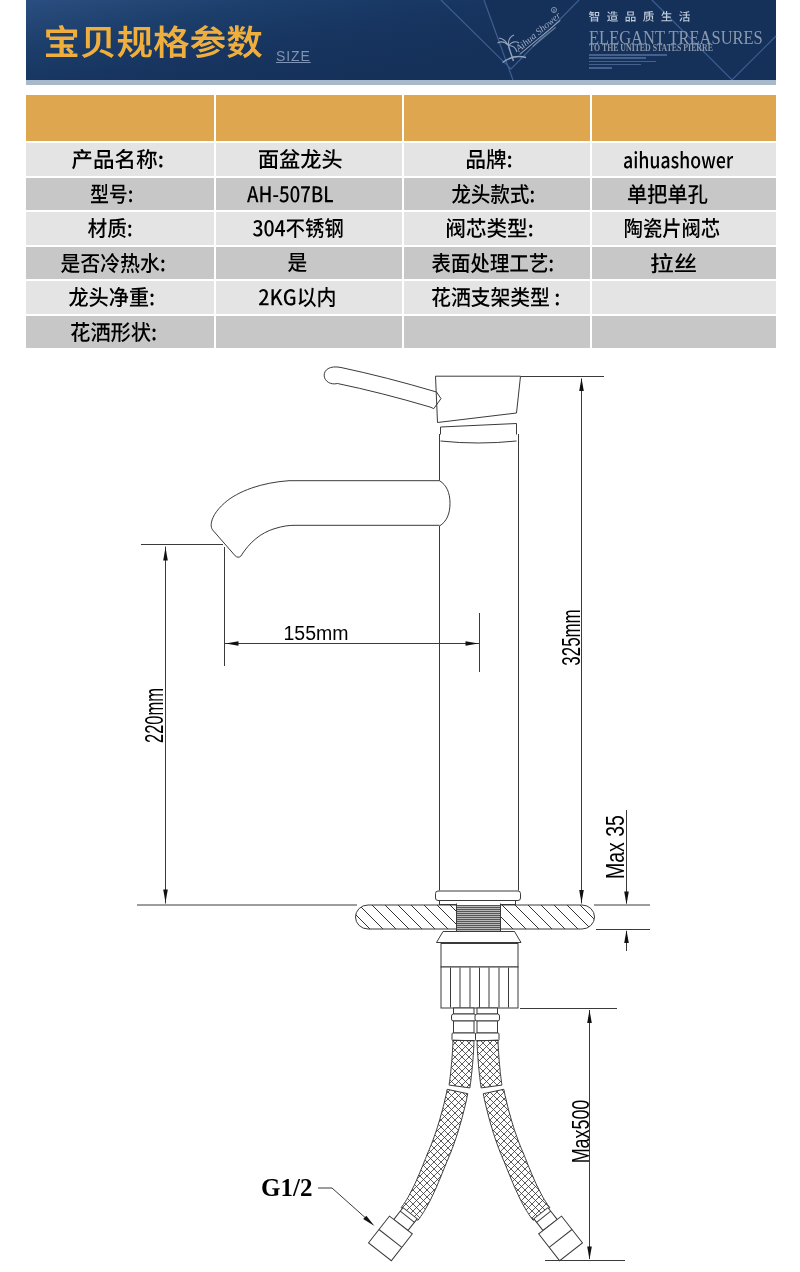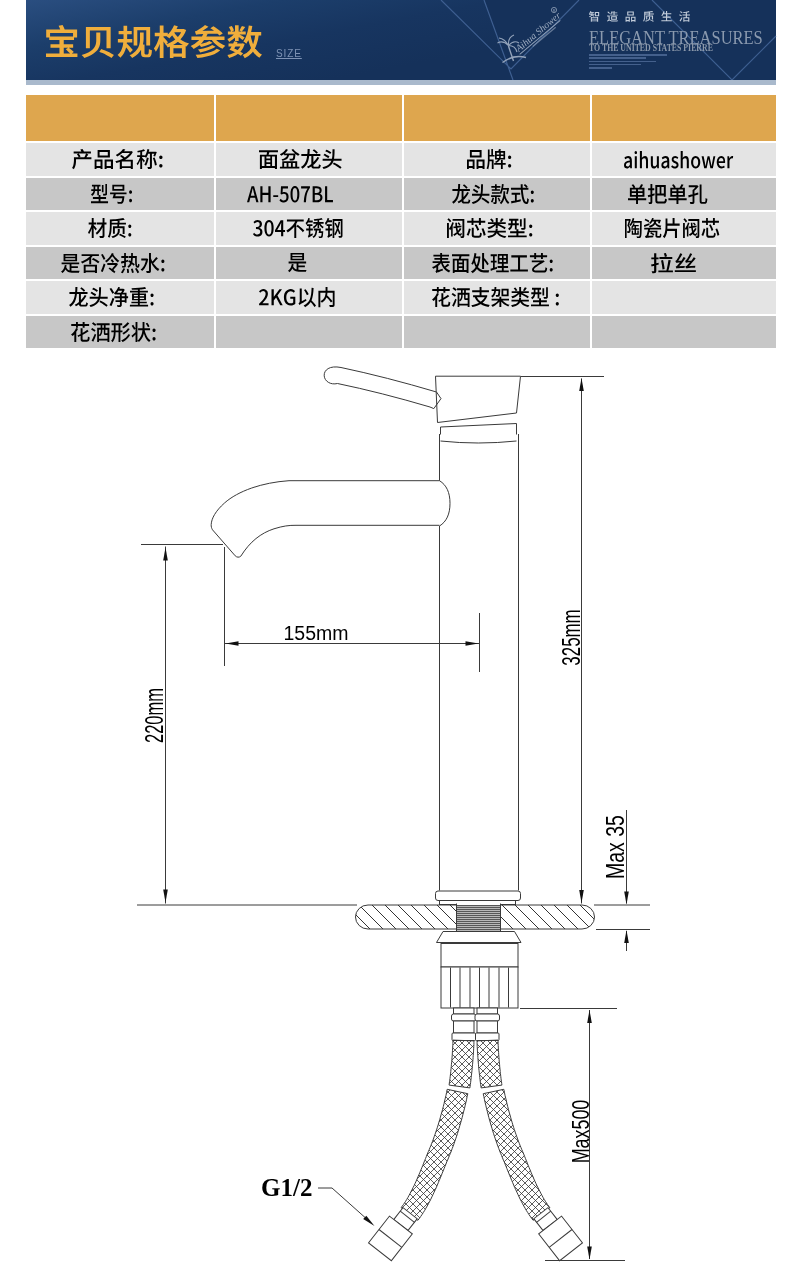--- a/index.html
+++ b/index.html
@@ -32,21 +32,21 @@
         <text x="0" y="0" font-family="Liberation Serif" font-style="italic" font-size="9.8" fill="#a0aec2">Aihua Shower</text>
         <rect x="-1" y="1.8" width="53" height="0.9" fill="#93a3ba"></rect>
         <rect x="14" y="4" width="30" height="1.3" fill="#8799b1" opacity="0.7"></rect>
       </g>
       <circle cx="554" cy="10" r="2.6" stroke="#93a3ba" fill="none" stroke-width="0.8"></circle>
       <text x="554" y="11.8" font-size="3.8" fill="#93a3ba" text-anchor="middle" font-family="Liberation Sans">R</text>
     </svg>
     <svg class="abs" style="left:46.0px;top:24.6px" width="218" height="35">
       <path transform="translate(-2.62,30.01) scale(1.0447,1)" d="M15.4 -16.9H19.5V0.2H15.4ZM5.6 -18.6H29.3V-15.1H5.6ZM6.8 -10.7H28.5V-7.3H6.8ZM2.5 -1.5H32.6V2.0H2.5ZM21.4 -5.8 24.1 -7.6Q24.9 -6.9 25.8 -6.0Q26.8 -5.2 27.6 -4.4Q28.5 -3.5 29.1 -2.9L26.2 -0.8Q25.7 -1.5 24.9 -2.3Q24.1 -3.2 23.1 -4.1Q22.2 -5.0 21.4 -5.8ZM2.7 -25.6H32.3V-17.5H28.4V-22.0H6.4V-17.5H2.7ZM14.6 -29.2 18.4 -30.0Q19.0 -28.8 19.6 -27.4Q20.3 -25.9 20.6 -24.9L16.6 -23.9Q16.4 -24.6 16.1 -25.5Q15.7 -26.4 15.4 -27.4Q15.0 -28.3 14.6 -29.2Z M50.6 -22.4H54.5V-14.5Q54.5 -12.7 54.2 -10.8Q53.8 -8.9 52.9 -7.1Q52.0 -5.2 50.3 -3.4Q48.6 -1.6 45.9 0.0Q43.2 1.7 39.2 3.0Q38.9 2.6 38.5 2.0Q38.1 1.5 37.6 0.9Q37.1 0.4 36.6 -0.0Q40.5 -1.2 43.0 -2.6Q45.5 -4.0 47.1 -5.4Q48.6 -6.9 49.3 -8.5Q50.1 -10.0 50.3 -11.6Q50.6 -13.1 50.6 -14.6ZM53.5 -3.3 55.5 -6.0Q57.0 -5.4 58.6 -4.7Q60.3 -4.0 61.9 -3.2Q63.6 -2.4 65.0 -1.6Q66.4 -0.8 67.5 -0.1L65.2 2.9Q64.3 2.2 62.9 1.4Q61.5 0.6 59.9 -0.3Q58.3 -1.1 56.6 -1.9Q54.9 -2.7 53.5 -3.3ZM40.7 -27.9H64.4V-6.8H60.4V-24.5H44.5V-6.7H40.7Z M72.0 -24.1H84.6V-20.7H72.0ZM71.3 -16.0H85.1V-12.5H71.3ZM76.7 -29.3H80.2V-18.1Q80.2 -15.7 80.0 -12.9Q79.8 -10.2 79.2 -7.4Q78.5 -4.6 77.2 -2.0Q75.9 0.6 73.7 2.7Q73.4 2.3 72.9 1.8Q72.5 1.3 72.0 0.9Q71.4 0.4 71.0 0.1Q73.0 -1.7 74.2 -4.0Q75.3 -6.3 75.9 -8.7Q76.4 -11.2 76.5 -13.6Q76.7 -16.0 76.7 -18.1ZM79.6 -11.7Q80.0 -11.4 80.6 -10.7Q81.3 -10.0 82.0 -9.2Q82.7 -8.3 83.5 -7.5Q84.2 -6.6 84.8 -5.9Q85.3 -5.2 85.6 -4.9L83.0 -2.2Q82.5 -3.0 81.8 -4.0Q81.1 -5.1 80.3 -6.2Q79.4 -7.3 78.7 -8.3Q77.9 -9.3 77.3 -10.0ZM86.4 -28.0H102.2V-9.4H98.5V-24.8H89.9V-9.4H86.4ZM93.5 -10.5H96.8V-1.8Q96.8 -1.1 97.1 -0.9Q97.3 -0.6 97.8 -0.6H99.7Q100.2 -0.6 100.4 -1.0Q100.7 -1.4 100.8 -2.6Q100.9 -3.8 101.0 -6.0Q101.6 -5.5 102.4 -5.2Q103.3 -4.8 103.9 -4.7Q103.8 -2.0 103.4 -0.5Q103.0 1.1 102.2 1.7Q101.4 2.3 99.7 2.3H97.2Q95.2 2.3 94.4 1.5Q93.5 0.8 93.5 -1.4ZM92.5 -22.4H96.0V-16.5Q96.0 -14.2 95.5 -11.5Q95.1 -8.9 94.0 -6.3Q92.8 -3.6 90.6 -1.2Q88.4 1.1 84.9 3.0Q84.7 2.6 84.3 2.1Q83.8 1.6 83.4 1.1Q82.9 0.6 82.5 0.3Q85.9 -1.4 87.9 -3.5Q89.9 -5.6 90.9 -7.8Q91.9 -10.1 92.2 -12.3Q92.5 -14.5 92.5 -16.5Z M124.6 -25.9H134.0V-22.7H124.6ZM121.1 -10.0H136.2V2.9H132.6V-6.8H124.5V3.1H121.1ZM122.5 -1.5H134.5V1.8H122.5ZM125.1 -29.7 128.7 -28.7Q127.8 -26.3 126.4 -24.1Q125.1 -21.8 123.6 -19.9Q122.0 -18.0 120.4 -16.5Q120.1 -16.9 119.6 -17.4Q119.0 -17.8 118.5 -18.3Q117.9 -18.8 117.5 -19.1Q119.9 -20.9 121.9 -23.7Q123.9 -26.6 125.1 -29.7ZM133.0 -25.9H133.6L134.3 -26.1L136.7 -25.0Q135.6 -21.6 133.8 -18.9Q132.0 -16.2 129.6 -14.0Q127.3 -11.9 124.6 -10.3Q121.9 -8.6 119.0 -7.6Q118.6 -8.2 118.0 -9.2Q117.4 -10.1 116.9 -10.6Q119.6 -11.4 122.1 -12.8Q124.6 -14.2 126.8 -16.1Q128.9 -18.0 130.5 -20.3Q132.1 -22.6 133.0 -25.3ZM124.6 -23.7Q125.7 -21.3 127.8 -18.9Q129.8 -16.5 132.7 -14.5Q135.7 -12.6 139.4 -11.5Q139.0 -11.1 138.6 -10.6Q138.1 -10.0 137.7 -9.4Q137.4 -8.8 137.1 -8.4Q133.3 -9.7 130.3 -11.9Q127.3 -14.2 125.2 -16.8Q123.1 -19.5 121.8 -22.2ZM106.6 -22.3H119.1V-18.8H106.6ZM111.4 -29.6H115.0V3.0H111.4ZM111.4 -20.0 113.6 -19.2Q113.2 -17.1 112.5 -14.9Q111.9 -12.6 111.2 -10.5Q110.4 -8.3 109.5 -6.4Q108.6 -4.6 107.6 -3.2Q107.3 -4.0 106.8 -5.0Q106.2 -6.0 105.8 -6.6Q106.7 -7.8 107.6 -9.4Q108.4 -10.9 109.1 -12.7Q109.9 -14.5 110.4 -16.4Q111.0 -18.2 111.4 -20.0ZM114.8 -18.0Q115.2 -17.7 115.8 -16.9Q116.4 -16.2 117.1 -15.4Q117.8 -14.5 118.4 -13.8Q119.0 -13.1 119.2 -12.8L117.2 -9.9Q116.9 -10.5 116.3 -11.4Q115.8 -12.3 115.2 -13.2Q114.6 -14.2 114.1 -15.0Q113.5 -15.9 113.1 -16.4Z M159.8 -26.8 162.7 -28.7Q164.3 -27.8 166.0 -26.5Q167.7 -25.3 169.2 -24.0Q170.8 -22.7 171.7 -21.6L168.6 -19.5Q167.7 -20.5 166.2 -21.8Q164.7 -23.2 163.0 -24.5Q161.4 -25.8 159.8 -26.8ZM141.7 -18.4H173.4V-15.1H141.7ZM158.8 -13.9 161.9 -12.2Q160.4 -11.3 158.6 -10.4Q156.7 -9.6 154.7 -9.0Q152.8 -8.4 151.0 -7.9Q150.6 -8.5 150.0 -9.3Q149.3 -10.0 148.7 -10.5Q150.4 -10.9 152.3 -11.4Q154.1 -11.9 155.9 -12.5Q157.7 -13.2 158.8 -13.9ZM161.6 -9.9 164.8 -8.3Q163.0 -6.9 160.6 -5.9Q158.2 -4.8 155.5 -4.0Q152.8 -3.2 150.1 -2.6Q149.8 -3.3 149.2 -4.1Q148.6 -4.9 148.0 -5.5Q150.5 -5.9 153.1 -6.5Q155.7 -7.1 157.9 -8.0Q160.2 -8.9 161.6 -9.9ZM165.9 -6.3 169.3 -4.7Q167.0 -2.4 163.6 -0.8Q160.2 0.7 156.1 1.6Q152.0 2.6 147.5 3.1Q147.2 2.3 146.7 1.4Q146.2 0.5 145.7 -0.2Q149.9 -0.5 153.8 -1.3Q157.7 -2.0 160.8 -3.2Q163.9 -4.5 165.9 -6.3ZM153.6 -22.3 157.4 -21.4Q155.5 -16.1 151.9 -12.3Q148.4 -8.4 143.8 -6.1Q143.5 -6.5 143.0 -7.1Q142.5 -7.6 141.9 -8.2Q141.4 -8.8 141.0 -9.1Q145.5 -11.0 148.7 -14.4Q152.0 -17.7 153.6 -22.3ZM163.5 -17.6Q164.6 -15.9 166.2 -14.3Q167.9 -12.6 169.9 -11.4Q172.0 -10.1 174.1 -9.2Q173.7 -8.9 173.2 -8.3Q172.7 -7.8 172.3 -7.2Q171.9 -6.7 171.6 -6.2Q169.4 -7.2 167.2 -8.8Q165.1 -10.4 163.3 -12.3Q161.5 -14.2 160.2 -16.4ZM146.1 -20.3Q146.0 -20.6 145.8 -21.3Q145.6 -21.9 145.4 -22.6Q145.2 -23.2 145.0 -23.7Q145.6 -23.8 146.2 -24.1Q146.8 -24.4 147.6 -24.8Q148.2 -25.1 149.4 -25.9Q150.6 -26.6 152.0 -27.7Q153.4 -28.8 154.7 -30.0L158.0 -28.2Q155.8 -26.3 153.2 -24.7Q150.7 -23.1 148.3 -21.9V-21.9Q148.3 -21.9 148.0 -21.7Q147.6 -21.6 147.2 -21.3Q146.7 -21.1 146.4 -20.8Q146.1 -20.5 146.1 -20.3ZM146.1 -20.3 146.0 -22.8 148.3 -24.0 167.3 -24.5Q167.4 -23.8 167.6 -23.0Q167.8 -22.1 167.9 -21.6Q162.4 -21.3 158.7 -21.2Q155.1 -21.0 152.8 -20.9Q150.4 -20.8 149.1 -20.7Q147.8 -20.6 147.2 -20.5Q146.5 -20.4 146.1 -20.3Z M177.2 -11.6H190.6V-8.5H177.2ZM176.6 -23.4H193.7V-20.4H176.6ZM190.0 -29.1 193.2 -27.9Q192.4 -26.7 191.5 -25.5Q190.7 -24.4 190.0 -23.5L187.6 -24.6Q188.0 -25.3 188.5 -26.1Q188.9 -26.9 189.3 -27.7Q189.7 -28.5 190.0 -29.1ZM183.4 -29.7H186.9V-14.0H183.4ZM177.6 -27.9 180.3 -29.0Q181.0 -28.0 181.6 -26.7Q182.2 -25.5 182.4 -24.6L179.6 -23.3Q179.4 -24.2 178.8 -25.5Q178.2 -26.8 177.6 -27.9ZM183.5 -22.1 185.9 -20.6Q185.1 -19.2 183.8 -17.8Q182.4 -16.4 180.9 -15.2Q179.4 -14.0 177.9 -13.1Q177.6 -13.7 177.0 -14.6Q176.5 -15.4 176.0 -15.9Q177.4 -16.5 178.8 -17.5Q180.3 -18.5 181.5 -19.7Q182.7 -20.9 183.5 -22.1ZM186.4 -21.3Q186.9 -21.1 187.7 -20.6Q188.6 -20.0 189.6 -19.4Q190.7 -18.8 191.5 -18.3Q192.3 -17.8 192.7 -17.6L190.7 -14.9Q190.2 -15.4 189.4 -16.0Q188.6 -16.7 187.7 -17.4Q186.8 -18.1 186.0 -18.8Q185.2 -19.4 184.6 -19.8ZM196.2 -23.1H208.5V-19.6H196.2ZM196.6 -29.5 200.0 -29.0Q199.5 -25.5 198.7 -22.2Q197.9 -19.0 196.8 -16.2Q195.7 -13.4 194.2 -11.3Q193.9 -11.6 193.4 -12.0Q192.9 -12.5 192.4 -12.9Q191.8 -13.4 191.4 -13.6Q192.8 -15.5 193.8 -18.0Q194.8 -20.5 195.5 -23.4Q196.2 -26.4 196.6 -29.5ZM202.9 -21.0 206.3 -20.7Q205.6 -14.7 204.0 -10.2Q202.5 -5.6 199.8 -2.3Q197.0 1.0 192.7 3.2Q192.5 2.8 192.2 2.2Q191.8 1.6 191.5 1.1Q191.1 0.5 190.7 0.1Q194.7 -1.7 197.2 -4.6Q199.6 -7.5 201.0 -11.6Q202.3 -15.6 202.9 -21.0ZM198.2 -20.2Q199.0 -15.8 200.4 -11.8Q201.8 -7.9 204.0 -4.9Q206.2 -1.9 209.3 -0.2Q208.7 0.3 207.9 1.2Q207.2 2.0 206.8 2.7Q203.5 0.7 201.2 -2.6Q198.9 -5.9 197.5 -10.3Q196.0 -14.6 195.1 -19.7ZM178.1 -5.2 180.3 -7.4Q182.2 -6.7 184.3 -5.7Q186.3 -4.7 188.1 -3.6Q190.0 -2.6 191.2 -1.7L189.0 0.7Q187.8 -0.2 185.9 -1.3Q184.1 -2.4 182.1 -3.4Q180.0 -4.5 178.1 -5.2ZM189.5 -11.6H190.1L190.7 -11.7L192.7 -11.0Q191.6 -7.1 189.4 -4.3Q187.3 -1.6 184.3 0.2Q181.3 1.9 177.8 2.9Q177.5 2.3 177.0 1.4Q176.5 0.5 176.1 0.1Q179.3 -0.7 182.0 -2.1Q184.7 -3.6 186.7 -5.8Q188.6 -8.1 189.5 -11.1ZM178.1 -5.2Q178.9 -6.3 179.7 -7.8Q180.6 -9.2 181.3 -10.8Q182.1 -12.3 182.6 -13.7L185.9 -13.1Q185.3 -11.6 184.6 -10.0Q183.8 -8.4 183.0 -7.0Q182.2 -5.6 181.4 -4.5Z" fill="#f0ae3c"></path>
     </svg>
-    <div class="abs" style="left:276px;top:47.5px;font-size:10px;letter-spacing:0.9px;color:#7e93b5;text-decoration:underline;">SIZE</div>
+    <div class="abs" style="left:276px;top:47.5px;font-size:14px;letter-spacing:0.9px;color:#7e93b5;text-decoration:underline;">SIZE</div>
     <svg class="abs" style="left:589.0px;top:11.4px" width="103" height="13">
       <path transform="translate(-0.42,9.76) scale(1.0188,1)" d="M2.2 -3.8H9.4V0.9H8.3V-3.0H3.2V1.0H2.2ZM2.8 -2.1H8.7V-1.3H2.8ZM1.8 -8.8H5.5V-7.9H1.8ZM0.5 -7.0H5.8V-6.1H0.5ZM2.8 -0.3H8.7V0.6H2.8ZM2.8 -8.5H3.9V-7.3Q3.9 -6.9 3.8 -6.4Q3.7 -5.9 3.4 -5.4Q3.1 -4.9 2.6 -4.4Q2.0 -3.9 1.1 -3.5Q1.0 -3.7 0.8 -3.9Q0.6 -4.1 0.4 -4.3Q1.3 -4.6 1.8 -5.0Q2.2 -5.4 2.5 -5.8Q2.7 -6.2 2.8 -6.6Q2.8 -7.0 2.8 -7.3ZM1.8 -9.8 2.7 -9.6Q2.5 -8.8 2.2 -8.1Q1.8 -7.4 1.3 -7.0Q1.3 -7.0 1.1 -7.1Q0.9 -7.2 0.8 -7.3Q0.6 -7.4 0.5 -7.5Q0.9 -7.9 1.3 -8.5Q1.6 -9.1 1.8 -9.8ZM3.6 -6.0Q3.8 -6.0 4.1 -5.8Q4.4 -5.6 4.7 -5.4Q5.1 -5.2 5.3 -5.1Q5.6 -4.9 5.7 -4.8L5.0 -4.1Q4.8 -4.2 4.5 -4.4Q4.3 -4.6 4.0 -4.9Q3.7 -5.1 3.4 -5.3Q3.1 -5.5 2.9 -5.6ZM7.2 -7.8V-5.6H9.3V-7.8ZM6.2 -8.8H10.4V-4.6H6.2Z M22.7 -8.3H28.2V-7.4H22.7ZM21.2 -6.1H28.7V-5.2H21.2ZM22.6 -9.6 23.6 -9.4Q23.4 -8.5 23.0 -7.7Q22.5 -6.8 22.1 -6.3Q22.0 -6.4 21.8 -6.5Q21.6 -6.6 21.5 -6.7Q21.3 -6.8 21.2 -6.8Q21.6 -7.3 22.0 -8.1Q22.4 -8.8 22.6 -9.6ZM24.5 -9.7H25.5V-5.5H24.5ZM18.4 -8.7 19.2 -9.3Q19.5 -9.0 19.9 -8.7Q20.2 -8.4 20.5 -8.1Q20.8 -7.7 21.0 -7.5L20.1 -6.8Q20.0 -7.1 19.7 -7.4Q19.4 -7.8 19.0 -8.1Q18.7 -8.4 18.4 -8.7ZM20.7 -5.3V-0.9H19.6V-4.3H18.2V-5.3ZM23.1 -3.5V-2.0H26.7V-3.5ZM22.1 -4.4H27.8V-1.1H22.1ZM20.4 -1.2Q20.6 -1.2 20.8 -1.1Q21.1 -0.9 21.5 -0.7Q22.0 -0.4 22.7 -0.3Q23.5 -0.2 24.4 -0.2Q24.9 -0.2 25.5 -0.2Q26.1 -0.2 26.7 -0.3Q27.3 -0.3 27.9 -0.3Q28.5 -0.4 28.9 -0.4Q28.9 -0.3 28.8 -0.1Q28.7 0.1 28.7 0.3Q28.6 0.5 28.6 0.6Q28.2 0.7 27.7 0.7Q27.2 0.7 26.6 0.7Q26.0 0.7 25.4 0.8Q24.8 0.8 24.4 0.8Q23.3 0.8 22.6 0.7Q21.9 0.6 21.3 0.2Q21.0 0.0 20.8 -0.1Q20.5 -0.3 20.3 -0.3Q20.2 -0.3 19.9 -0.1Q19.7 0.0 19.4 0.3Q19.1 0.6 18.9 0.9L18.2 -0.0Q18.7 -0.5 19.3 -0.9Q19.9 -1.2 20.4 -1.2Z M39.0 -8.2V-6.3H43.3V-8.2ZM37.9 -9.2H44.4V-5.2H37.9ZM36.3 -4.1H40.5V0.9H39.4V-3.1H37.3V1.0H36.3ZM41.7 -4.1H46.1V0.9H45.0V-3.1H42.7V1.0H41.7ZM36.8 -0.7H39.9V0.4H36.8ZM42.2 -0.7H45.5V0.4H42.2Z M55.4 -7.3H64.1V-6.3H55.4ZM59.2 -8.5 60.4 -8.5Q60.4 -7.9 60.3 -7.3Q60.2 -6.7 60.1 -6.1Q60.1 -5.5 60.0 -5.0H58.9Q59.0 -5.5 59.1 -6.1Q59.1 -6.7 59.2 -7.3Q59.2 -8.0 59.2 -8.5ZM60.0 -0.7 60.7 -1.3Q61.3 -1.1 61.9 -0.8Q62.5 -0.6 63.1 -0.3Q63.6 -0.0 64.1 0.2L63.3 0.9Q62.9 0.7 62.3 0.4Q61.8 0.1 61.2 -0.2Q60.5 -0.4 60.0 -0.7ZM62.5 -9.7 63.4 -8.8Q62.5 -8.7 61.5 -8.5Q60.5 -8.4 59.4 -8.3Q58.2 -8.1 57.1 -8.1Q56.0 -8.0 54.9 -8.0Q54.9 -8.2 54.8 -8.4Q54.7 -8.7 54.6 -8.9Q55.7 -8.9 56.8 -9.0Q57.9 -9.1 58.9 -9.2Q60.0 -9.3 60.9 -9.4Q61.8 -9.6 62.5 -9.7ZM54.6 -8.9H55.7V-5.7Q55.7 -5.0 55.7 -4.1Q55.6 -3.3 55.5 -2.4Q55.3 -1.5 55.1 -0.7Q54.8 0.1 54.4 0.8Q54.3 0.7 54.1 0.6Q53.9 0.5 53.8 0.4Q53.6 0.3 53.4 0.3Q53.9 -0.4 54.1 -1.1Q54.3 -1.9 54.5 -2.7Q54.6 -3.5 54.6 -4.2Q54.6 -5.0 54.6 -5.7ZM59.3 -3.9H60.4V-2.9Q60.4 -2.5 60.4 -2.1Q60.3 -1.7 60.0 -1.3Q59.8 -0.9 59.3 -0.5Q58.9 -0.1 58.1 0.3Q57.4 0.6 56.3 1.0Q56.2 0.8 56.1 0.7Q55.9 0.5 55.8 0.4Q55.7 0.2 55.5 0.1Q56.6 -0.1 57.3 -0.4Q58.0 -0.7 58.4 -1.1Q58.8 -1.4 59.0 -1.7Q59.2 -2.0 59.2 -2.3Q59.3 -2.6 59.3 -2.9ZM56.5 -5.3H63.3V-1.2H62.1V-4.3H57.6V-1.3H56.5Z M73.2 -7.5H81.2V-6.5H73.2ZM72.7 -4.2H80.7V-3.1H72.7ZM71.4 -0.4H81.7V0.6H71.4ZM76.0 -9.7H77.1V0.1H76.0ZM73.4 -9.5 74.5 -9.3Q74.3 -8.4 73.9 -7.6Q73.6 -6.7 73.2 -6.0Q72.7 -5.2 72.3 -4.7Q72.2 -4.8 72.0 -4.9Q71.8 -5.0 71.6 -5.1Q71.4 -5.3 71.3 -5.3Q71.8 -5.8 72.2 -6.5Q72.6 -7.2 72.9 -8.0Q73.2 -8.7 73.4 -9.5Z M93.0 -3.6H98.9V0.9H97.8V-2.6H94.0V1.0H93.0ZM98.2 -9.7 99.1 -8.8Q98.3 -8.5 97.3 -8.3Q96.2 -8.1 95.1 -8.0Q94.1 -7.8 93.0 -7.7Q93.0 -7.9 92.9 -8.2Q92.8 -8.4 92.7 -8.6Q93.5 -8.7 94.2 -8.8Q95.0 -8.9 95.7 -9.1Q96.5 -9.2 97.1 -9.3Q97.8 -9.5 98.2 -9.7ZM95.4 -8.6H96.5V-3.0H95.4ZM92.2 -6.3H99.6V-5.3H92.2ZM93.7 -0.5H98.3V0.5H93.7ZM89.5 -8.8 90.1 -9.6Q90.5 -9.4 90.9 -9.2Q91.3 -9.0 91.7 -8.8Q92.0 -8.6 92.3 -8.4L91.6 -7.5Q91.4 -7.7 91.0 -7.9Q90.7 -8.1 90.3 -8.4Q89.9 -8.6 89.5 -8.8ZM88.9 -5.6 89.5 -6.4Q89.9 -6.3 90.3 -6.0Q90.7 -5.8 91.1 -5.6Q91.5 -5.4 91.7 -5.3L91.1 -4.4Q90.9 -4.5 90.5 -4.7Q90.1 -5.0 89.7 -5.2Q89.3 -5.4 88.9 -5.6ZM89.2 0.1Q89.5 -0.3 89.9 -1.0Q90.2 -1.6 90.6 -2.2Q91.0 -2.9 91.4 -3.6L92.2 -2.9Q91.9 -2.3 91.5 -1.6Q91.2 -1.0 90.8 -0.3Q90.4 0.3 90.1 0.8Z" fill="#c3cdda"></path>
     </svg>
     <div class="abs" style="left:588.5px;top:26.5px;font-family:'Liberation Serif',serif;font-size:19.5px;color:#8a99ae;white-space:nowrap;transform:scaleX(0.845);transform-origin:0 0;">ELEGANT TREASURES</div>
     <div class="abs" style="left:588.5px;top:41.6px;font-family:'Liberation Serif',serif;font-weight:bold;font-size:10px;color:#8c99ab;white-space:nowrap;transform:scaleX(0.78);transform-origin:0 0;">TO THE UNITED STATES PIERRE</div>
     <div class="abs" style="left:589px;top:54.0px;width:78px;height:1.6px;background:#44608c"></div>
     <div class="abs" style="left:589px;top:57.3px;width:57px;height:1.6px;background:#44608c"></div>
     <div class="abs" style="left:589px;top:60.6px;width:67px;height:1.6px;background:#44608c"></div>
     <div class="abs" style="left:589px;top:63.9px;width:52px;height:1.6px;background:#44608c"></div>
     <div class="abs" style="left:589px;top:67.2px;width:23px;height:1.6px;background:#44608c"></div>

